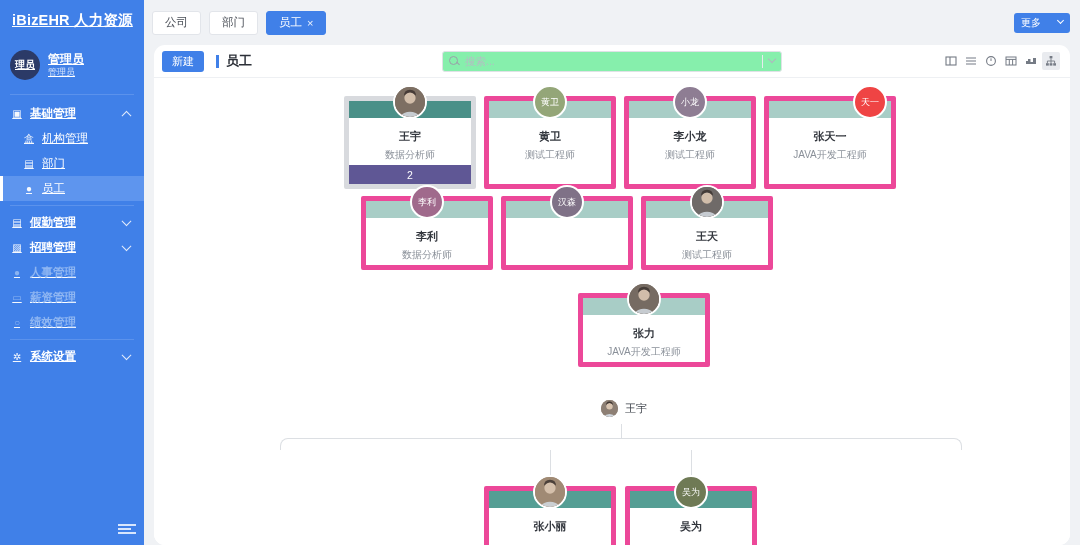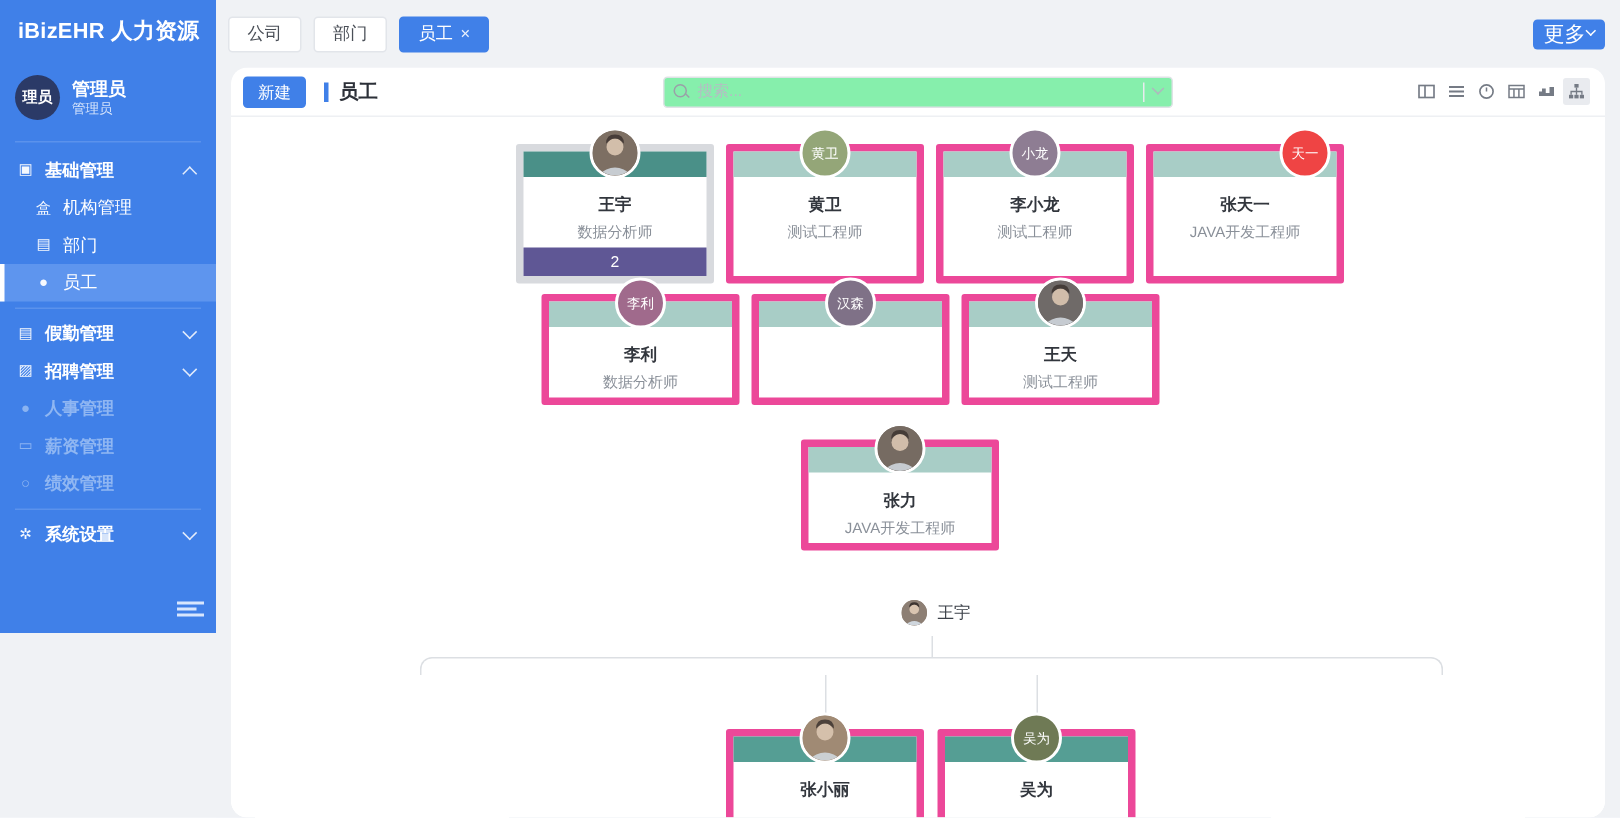--- a/index.html
+++ b/index.html
@@ -6,25 +6,26 @@
   html, body {
     width: 1080px; height: 545px;
     overflow: hidden;
     font-family: "Liberation Sans", "DejaVu Sans", sans-serif;
     background: #f0f2f5;
   }
   .app { display: flex; width: 1080px; height: 545px; }
 
   
   .sidebar {
-    width: 144px; height: 422px;
+    width: 144px; height: 545px;
     background: #4080e8;
     position: relative;
     flex: 0 0 144px;
     color: #fff;
+    text-decoration: underline;
   }
   .brand {
     height: 40px; display: flex; align-items: center;
     padding-left: 12px;
     font-size: 14.5px; font-weight: bold; letter-spacing: .2px;
     white-space: nowrap;
   }
   .profile {
     display: flex; align-items: center;
     padding: 10px 0 10px 10px;
@@ -96,22 +97,22 @@
     display: flex; align-items: center; justify-content: center; gap: 5px;
     background: #fff; border: 1px solid #e2e5ea; border-radius: 3px;
     font-size: 11.5px; color: #4a4f57; cursor: pointer;
   }
   .tab.active { background: #4080e8; border-color: #4080e8; color: #fff; }
   .tab-close { font-size: 11px; opacity: .9; }
   .more-btn {
     position: absolute; right: 10px;
     height: 20px; padding: 0 7px;
     background: #4080e8; color: #fff;
-    border-radius: 3px; font-size: 14px;
-    display: flex; align-items: center; gap: 1px; cursor: pointer;
+    border-radius: 3px; font-size: 10px;
+    display: flex; align-items: center; gap: 17px; cursor: pointer;
   }
   .more-chev {
     width: 5px; height: 5px;
     border-right: 1.2px solid #fff; border-bottom: 1.2px solid #fff;
     transform: translateY(-2px) rotate(45deg);
   }
 
   .panel {
     flex: 1; margin: 0 10px 0 10px;
     background: #fff; border-radius: 11px;
@@ -459,21 +460,21 @@
                   <path d="M4 34 q13 -12 26 0 Z" fill="#cfd6dd" opacity="0.9"></path>
                   <path d="M10.2 10 q6.8 -8 13.6 0 q0 -7 -6.8 -7 q-6.8 0 -6.8 7 Z" fill="#3d3430" opacity="0.85"></path>
                 </svg>
               </div>
               <div class="card-body">
                 <div class="card-name">王天</div>
                 <div class="card-role">测试工程师</div>
               </div>
             </div>
           </div>
-          <div class="card" style="position: absolute; left: 380px; top: 215px;">
+          <div class="card" style="position: absolute; left: 424px; top: 215px;">
             <div class="card-head" style="background: rgb(168, 205, 198);"></div>
             <div class="card-av" style="background: rgb(118, 107, 98);">
               <svg width="34" height="34" viewBox="0 0 34 34">
                 <rect width="34" height="34" fill="#766b62"></rect>
                 <circle cx="17" cy="12.5" r="6.4" fill="#d9c4b0" opacity="0.92"></circle>
                 <path d="M4 34 q13 -12 26 0 Z" fill="#cfd6dd" opacity="0.9"></path>
                 <path d="M10.2 10 q6.8 -8 13.6 0 q0 -7 -6.8 -7 q-6.8 0 -6.8 7 Z" fill="#3d3430" opacity="0.85"></path>
               </svg>
             </div>
             <div class="card-body">

